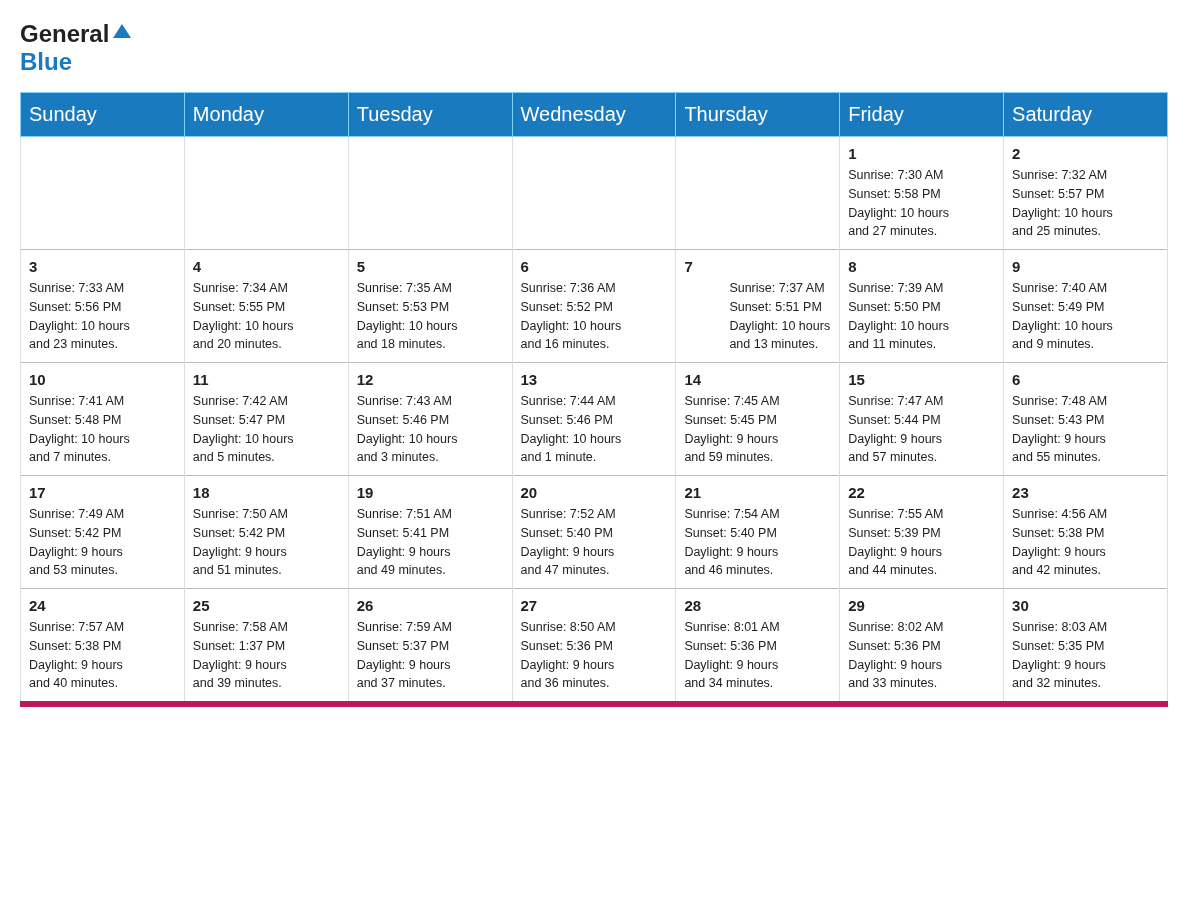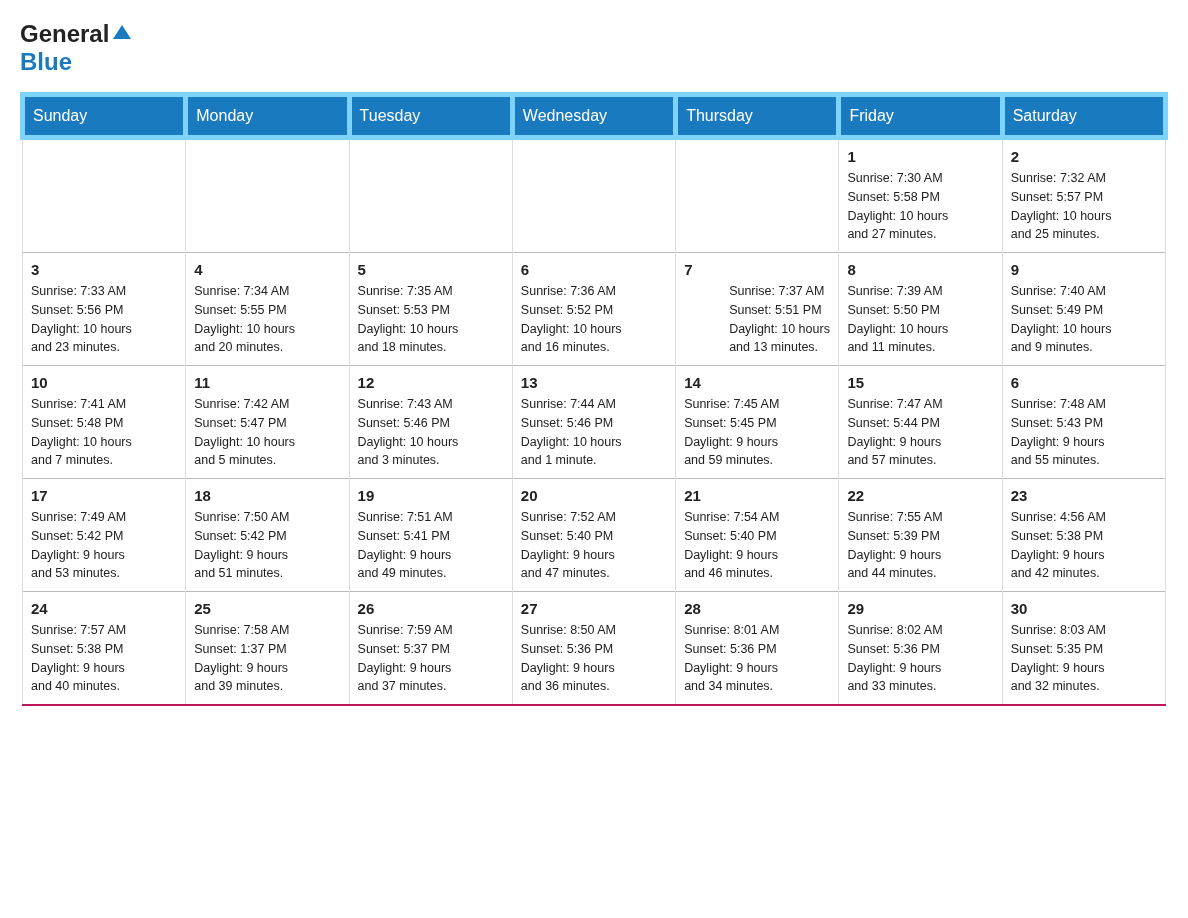--- a/index.html
+++ b/index.html
@@ -41,23 +41,23 @@
       border-collapse: collapse;
       table-layout: fixed;
     }
     thead tr {
       background: #1a7abf;
       color: #fff;
     }
     thead th {
       padding: 10px 8px;
       text-align: left;
-      font-size: 16px;
+      font-size: 20px;
       font-weight: normal;
-      border: 5px solid #7dd3fc;
+      border: 1px solid #7dd3fc;
     }
     tbody tr {
       vertical-align: top;
       border-bottom: 1px solid #bbb;
     }
     tbody td {
       padding: 8px 8px;
       border-right: 1px solid #ddd;
       border-left: 1px solid #ddd;
       min-height: 100px;
@@ -70,29 +70,28 @@
       font-weight: bold;
       margin-bottom: 4px;
       color: #222;
     }
     .day-info {
       font-size: 12.5px;
       line-height: 1.5;
       color: #222;
     }
     tbody tr:last-child {
-      border-bottom: 2px solid #be185d;
+      border-bottom: 6px solid #be185d;
       margin-top: 8px;
     }
     tbody tr:first-child td {
       border-top: 1px solid #bbb;
     }
     .logo-row {
       display: flex;
-      align-items: center;
     }
     .logo-general {
       font-size: 24px;
       font-weight: bold;
       color: #222;
     }
     .logo-arrow {
       display: inline-block;
       margin-left: 2px;
     }

